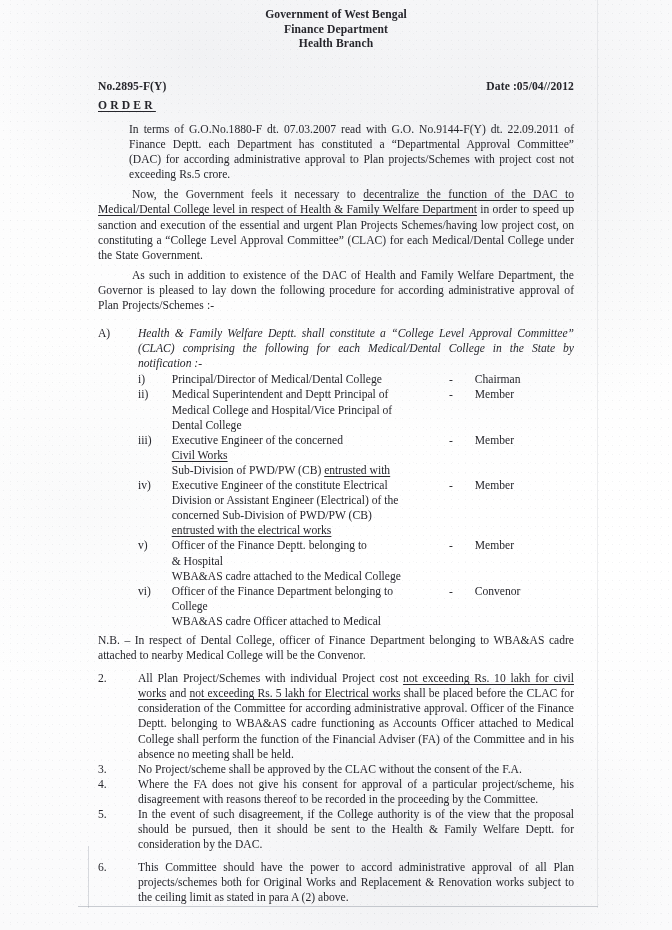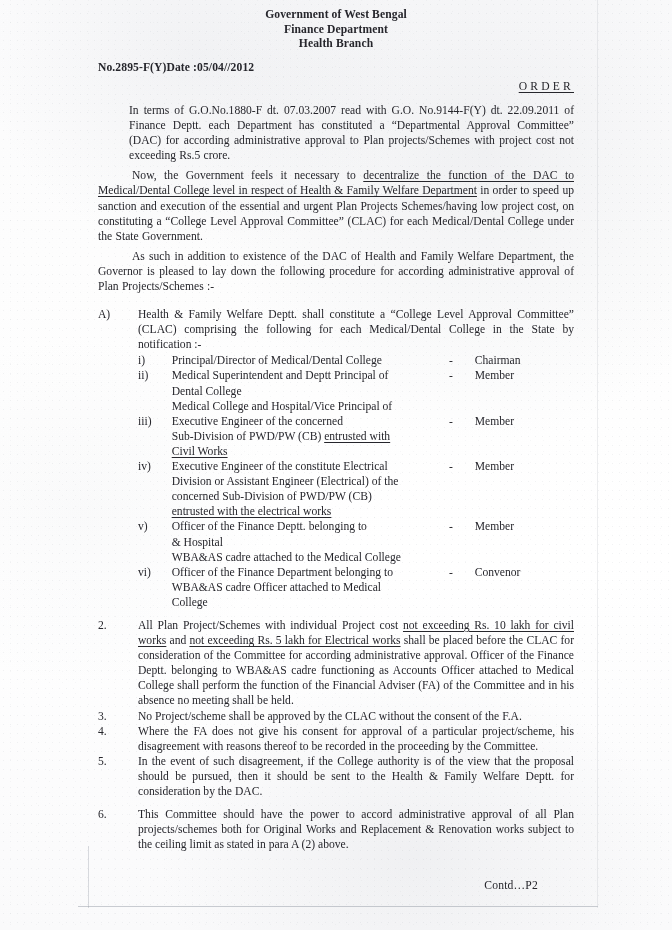--- a/index.html
+++ b/index.html
@@ -56,31 +56,31 @@
     line-height: 15.1px;
     color: #26262c;
   }
 
   
   .letterhead { text-align: center; font-weight: bold; letter-spacing: .1px; }
   .letterhead .lh-line { line-height: 14.6px; }
 
   .refrow {
     display: flex;
-    justify-content: flex-start;
+    justify-content: space-between;
     align-items: baseline;
     margin-top: 8px;
     font-weight: bold;
   }
   .refrow .ref-no   { letter-spacing: .1px; }
-  .refrow .ref-date { letter-spacing: .1px; }
+  .refrow .ref-date { letter-spacing: .1px; margin-top: 19px; }
 
   .order-heading {
-    text-align: right;
-    font-weight: normal;
+    text-align: left;
+    font-weight: bold;
     margin-top: 4px;
     letter-spacing: 3.2px;
     text-decoration: underline;
     text-underline-offset: 2px;
   }
 
   p.para {
     margin: 0;
     text-align: justify;
     text-justify: inter-word;
@@ -90,21 +90,21 @@
   p.para.gap-sm  { margin-top: 5px; }
   .indent-first  { text-indent: 34px; }
   u.uline { text-underline-offset: 1.5px; }
 
   
   .clause {
     display: flex;
     margin-top: 13px;
   }
   .clause .clause-mark { width: 40px; flex: 0 0 40px; }
-  .clause .clause-body { flex: 1 1 auto; text-align: justify; }
+  .clause .clause-body { flex: 1 1 auto; text-align: justify; font-style: italic; }
 
   
   .member-table {
     width: 100%;
     border-collapse: collapse;
     margin-top: 1px;
     margin-left: 40px;
     width: 436px;
   }
   .member-table td {
@@ -184,45 +184,45 @@
             <td class="desig">Chairman</td>
           </tr>
           <tr>
             <td class="rn">ii)</td>
             <td class="role">Medical Superintendent and Deptt Principal of</td>
             <td class="dash">-</td>
             <td class="desig">Member</td>
           </tr>
           <tr class="sub">
             <td class="rn"></td>
+            <td class="role">Medical College and Hospital/Vice Principal of</td>
+            <td class="dash"></td>
+            <td class="desig"></td>
+          </tr>
+          <tr class="sub">
+            <td class="rn"></td>
             <td class="role">Dental College</td>
-            <td class="dash"></td>
-            <td class="desig"></td>
-          </tr>
-          <tr class="sub">
-            <td class="rn"></td>
-            <td class="role">Medical College and Hospital/Vice Principal of</td>
             <td class="dash"></td>
             <td class="desig"></td>
           </tr>
           <tr>
             <td class="rn">iii)</td>
             <td class="role">Executive Engineer of the concerned</td>
             <td class="dash">-</td>
             <td class="desig">Member</td>
           </tr>
           <tr class="sub">
             <td class="rn"></td>
+            <td class="role"><u class="uline">Civil Works</u></td>
+            <td class="dash"></td>
+            <td class="desig"></td>
+          </tr>
+          <tr class="sub">
+            <td class="rn"></td>
             <td class="role">Sub-Division of PWD/PW (CB) <u class="uline">entrusted with</u></td>
-            <td class="dash"></td>
-            <td class="desig"></td>
-          </tr>
-          <tr class="sub">
-            <td class="rn"></td>
-            <td class="role"><u class="uline">Civil Works</u></td>
             <td class="dash"></td>
             <td class="desig"></td>
           </tr>
           <tr>
             <td class="rn">iv)</td>
             <td class="role">Executive Engineer of the constitute Electrical</td>
             <td class="dash">-</td>
             <td class="desig">Member</td>
           </tr>
           <tr class="sub">
@@ -262,33 +262,34 @@
             <td class="desig"></td>
           </tr>
           <tr>
             <td class="rn">vi)</td>
             <td class="role">Officer of the Finance Department belonging to</td>
             <td class="dash">-</td>
             <td class="desig">Convenor</td>
           </tr>
           <tr class="sub">
             <td class="rn"></td>
+            <td class="role">College</td>
+            <td class="dash"></td>
+            <td class="desig"></td>
+          </tr>
+          <tr class="sub">
+            <td class="rn"></td>
             <td class="role">WBA&amp;AS cadre Officer attached to Medical</td>
-            <td class="dash"></td>
-            <td class="desig"></td>
-          </tr>
-          <tr class="sub">
-            <td class="rn"></td>
-            <td class="role">College</td>
             <td class="dash"></td>
             <td class="desig"></td>
           </tr>
         </tbody>
     </table>
 
+    <div class="nb"><span>N.B.</span> <span>– In respect of Dental College, officer of Finance Department belonging to WBA&amp;AS cadre attached to nearby Medical College will be the Convenor.</span></div>
 
     <div id="numbered-list">
         <div class="numitem">
           <div class="num">2.</div>
           <div class="txt">All Plan Project/Schemes with individual Project cost <u class="uline">not exceeding Rs. 10 lakh for civil works</u> and <u class="uline">not exceeding Rs. 5 lakh for Electrical works</u> shall be placed before the CLAC for consideration of the Committee for according administrative approval.  Officer of the Finance Deptt. belonging to WBA&amp;AS cadre functioning as Accounts Officer attached to Medical College shall perform the function of the Financial Adviser (FA) of the Committee and in his absence no meeting shall be held.</div>
         </div>
         <div class="numitem tight">
           <div class="num">3.</div>
           <div class="txt">No Project/scheme shall be approved by the CLAC without the consent of the F.A.</div>
         </div>

